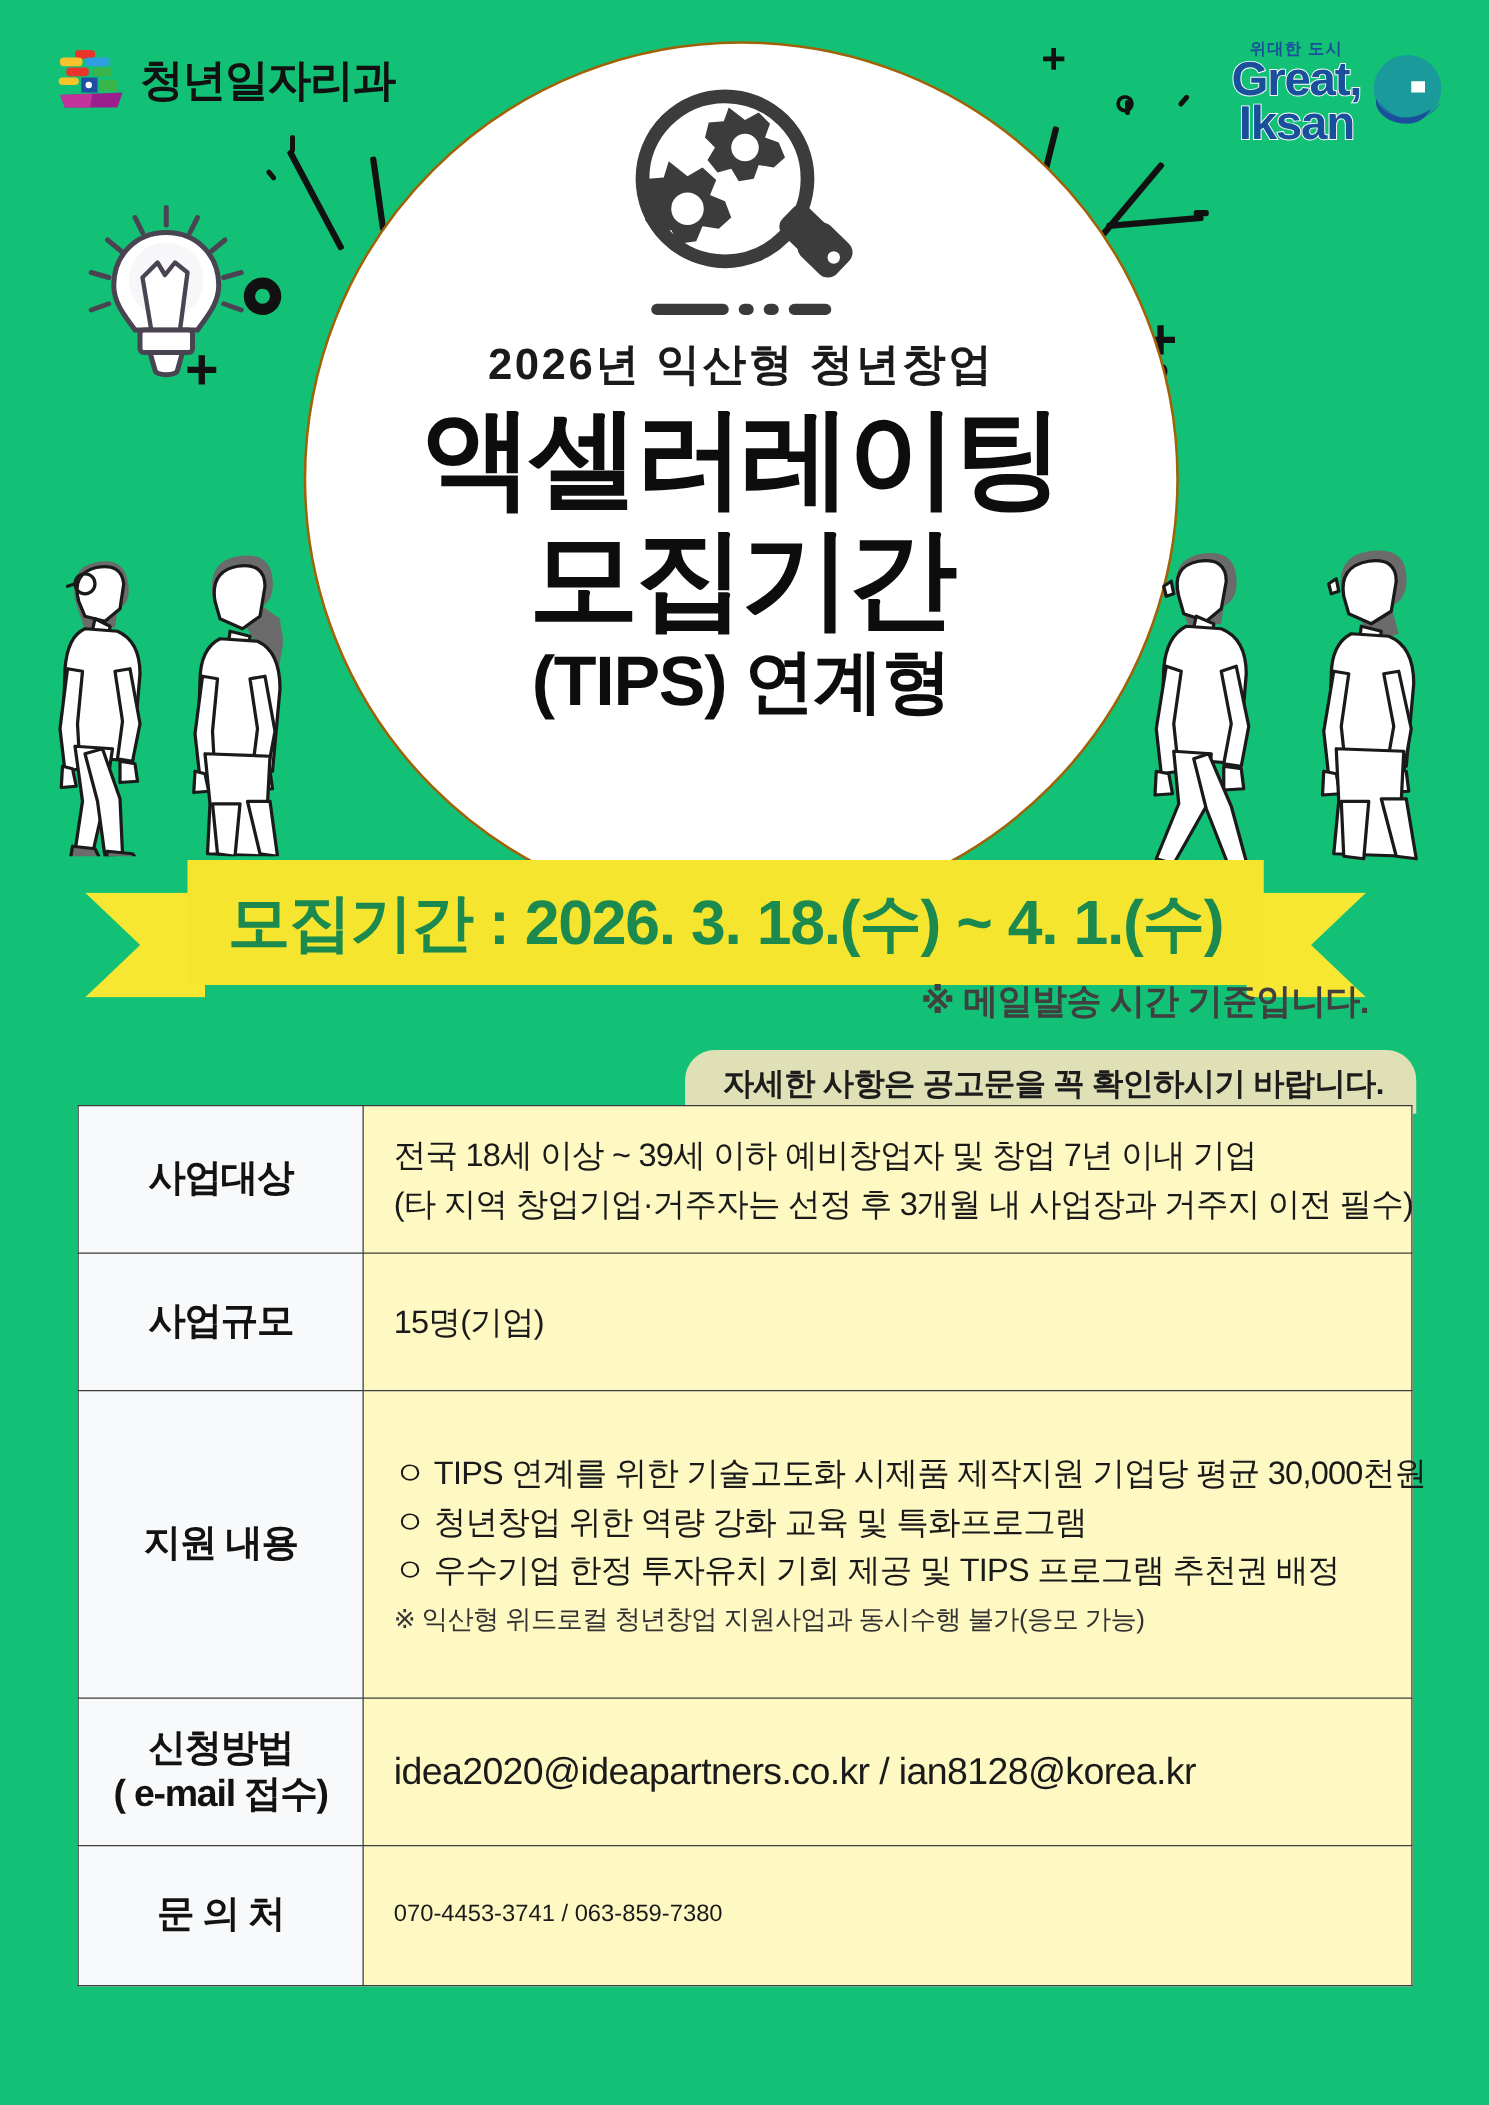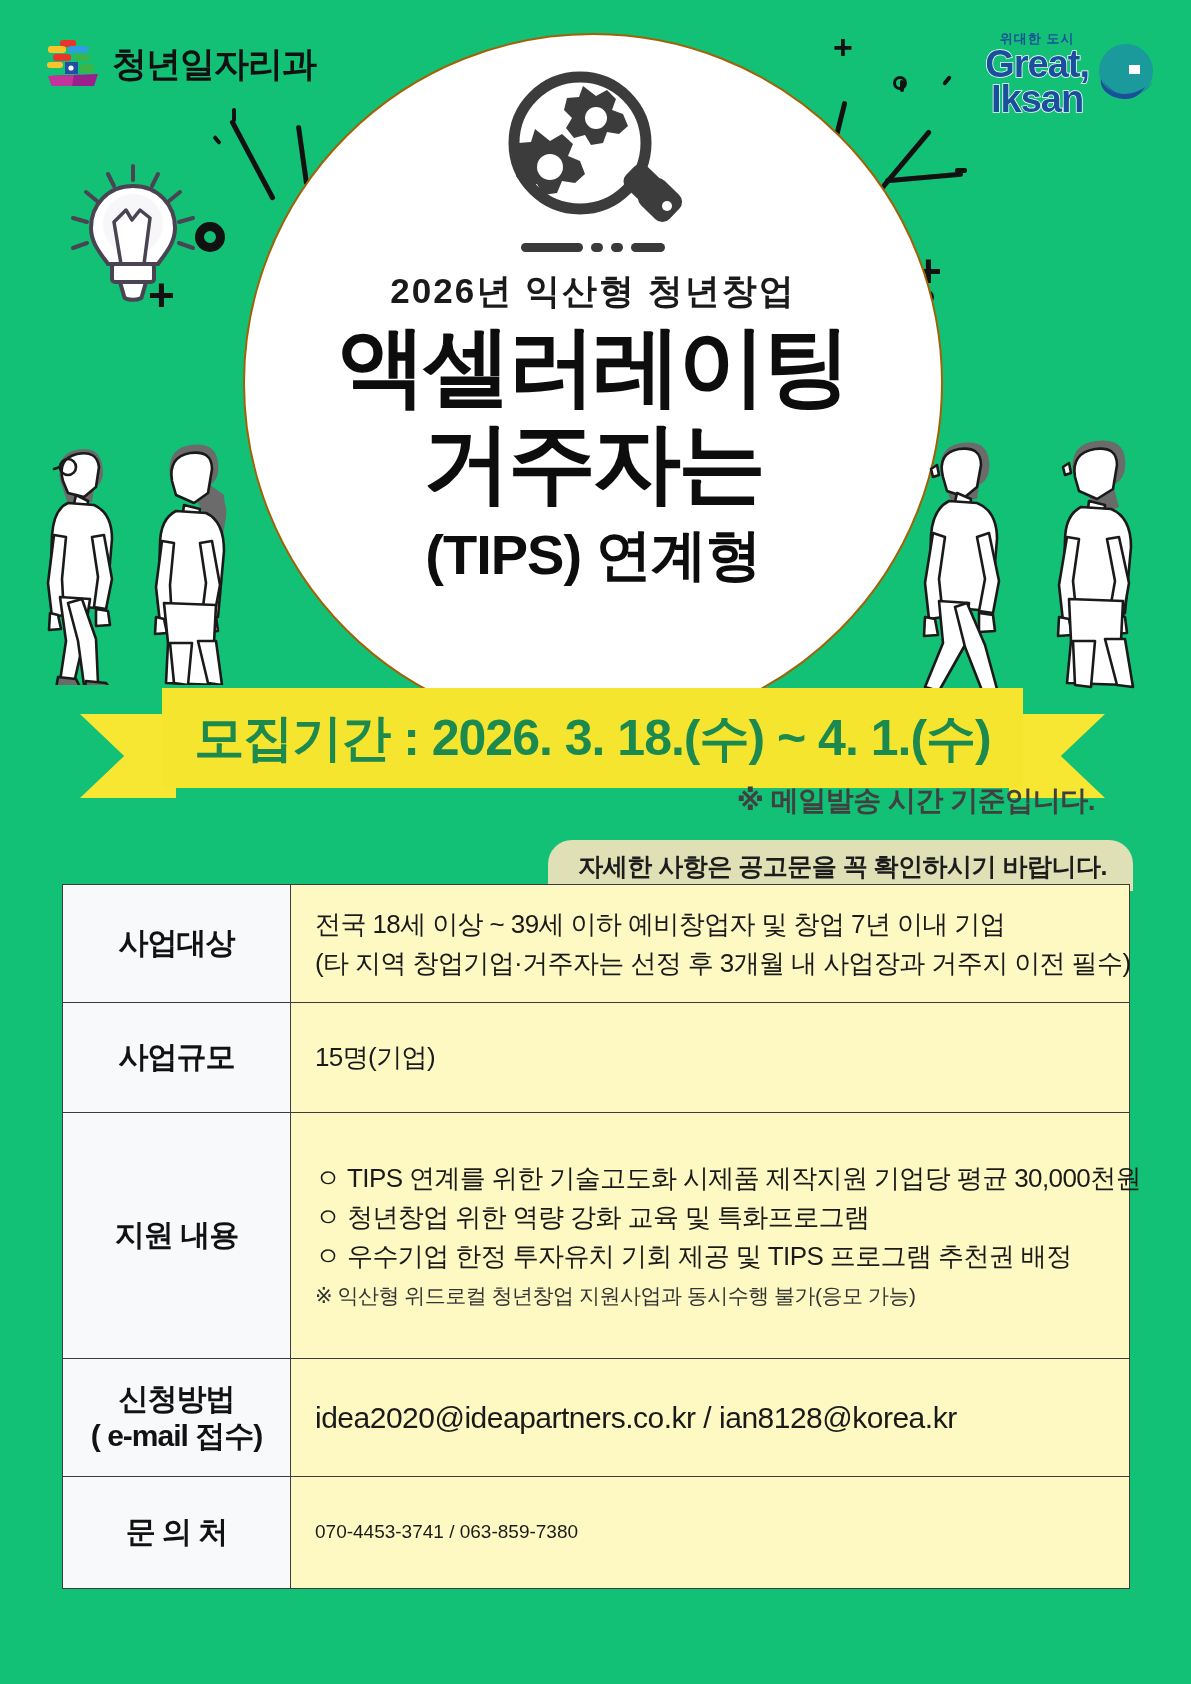--- a/index.html
+++ b/index.html
@@ -124,36 +124,35 @@
   }
   .hero-title {
     margin-top: 6px;
     font-size: 88px;
     font-weight: bold;
     color: #0d0d0d;
     line-height: 1.03;
     letter-spacing: -3px;
   }
   .hero-sub {
-    margin-top: 10px;
     font-size: 56px;
     font-weight: bold;
     color: #0d0d0d;
     letter-spacing: -1px;
   }
 
   
   .people { position: absolute; bottom: 0; }
   .people-left { left: 30px; top: 385px; }
   .people-right { right: 20px; top: 405px; }
 
   
   .ribbon-wrap {
     position: absolute;
-    left: 80px; top: 688px;
+    left: 68px; top: 688px;
     width: 1025px; height: 110px;
   }
   .ribbon-tail {
     position: absolute;
     top: 26px;
     width: 96px; height: 84px;
     background: #f7e732;
   }
   .ribbon-tail.left  { left: 0;  clip-path: polygon(0 0, 100% 0, 100% 100%, 0 100%, 46% 50%); }
   .ribbon-tail.right { right: 0; clip-path: polygon(0 0, 100% 0, 54% 50%, 100% 100%, 0 100%); }
@@ -336,21 +335,21 @@
 
     <div class="hero-dashes">
       <i class="dash-a"></i>
         <i class="dash-b"></i>
         <i class="dash-c"></i>
         <i class="dash-d"></i>
     </div>
 
     <div class="hero-eyebrow">2026년 익산형 청년창업</div>
     <div class="hero-title">액셀러레이팅</div>
-    <div class="hero-title">거주자는</div>
+    <div class="hero-title">모집기간</div>
     <div class="hero-sub">(TIPS) 연계형</div>
   </div>
 </div>
 
 <svg class="people people-left" width="250" height="300" viewBox="0 0 250 300">
   <g fill="#ffffff" stroke="#1a1a1a" stroke-width="2.6" stroke-linejoin="round" stroke-linecap="round">
 
     <path d="M30 95 q-4 -26 16 -30 q22 -5 26 14 q4 18 -8 24 l-2 14 -24 2z" fill="#6b6b6b" stroke="none"></path>
     <path d="M33 96 q-6 -22 14 -27 q20 -4 22 13 l-3 20 -12 10 -16 -4z" fill="#ffffff"></path>
     <circle cx="38" cy="82" r="8" fill="none"></circle>

